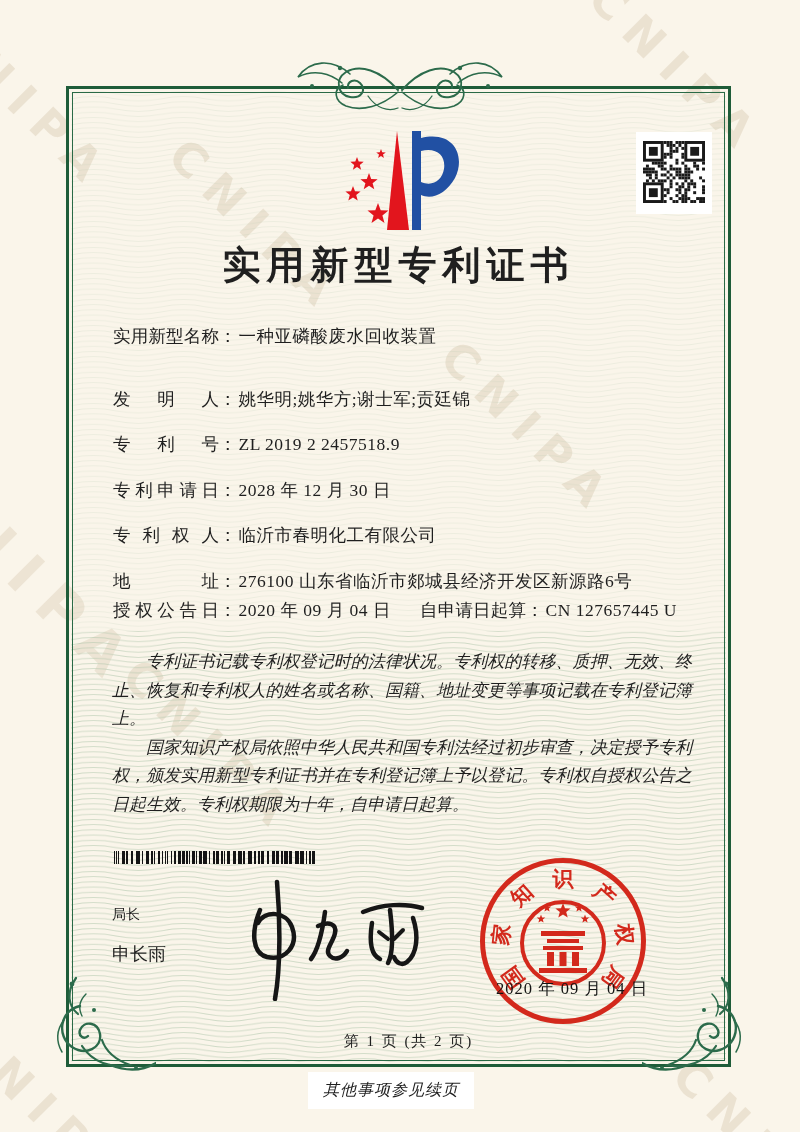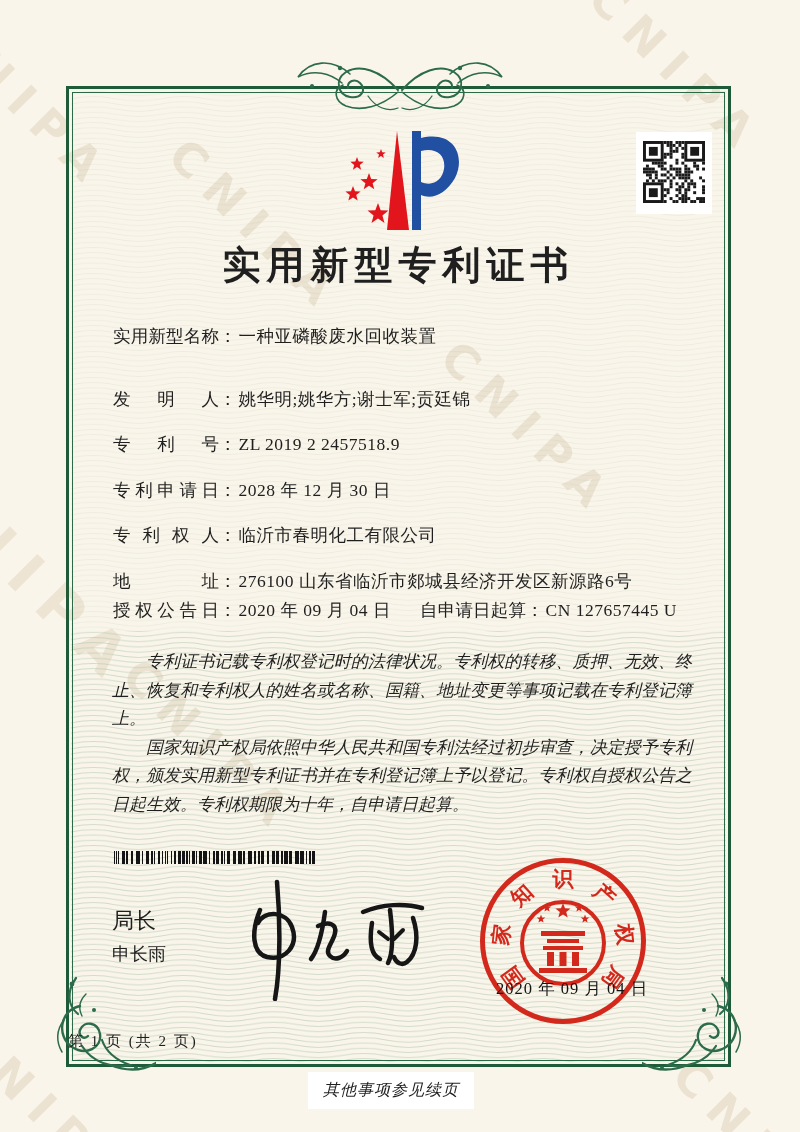--- a/index.html
+++ b/index.html
@@ -53,39 +53,39 @@
   
   .body-text{
     position:absolute;left:112px;top:648px;width:580px;z-index:4;
     font-size:17px;line-height:28.5px;text-align:justify;font-style:italic;
   }
   .body-text p{margin:0;text-indent:2em;}
   
   .barcode{position:absolute;left:114px;top:851px;width:204px;height:13px;display:flex;z-index:4;}
   .barcode span{background:#141414;height:100%;}
   .barcode i{height:100%;}
-  .sig-title{position:absolute;left:112px;top:906px;font-size:22px;z-index:4;
+  .sig-title{position:absolute;left:112px;top:906px;font-size:14px;z-index:4;
     font-family:Liberation Sans, sans-serif;}
   .sig-name{position:absolute;left:112px;top:942px;font-size:18px;z-index:4;
     font-family:"Liberation Sans","DejaVu Sans",sans-serif;}
   .signature{position:absolute;left:222px;top:866px;z-index:5;}
   .seal{
     position:absolute;left:480px;top:858px;width:166px;height:166px;
     border:5px solid #d3291c;border-radius:50%;z-index:5;box-sizing:border-box;
   }
   .seal-char{
     position:absolute;left:50%;top:50%;z-index:2;
     font-size:21px;font-weight:bold;color:#d3291c;
   }
   .seal-emblem{position:absolute;left:32px;top:26px;}
   .seal-date{
     position:absolute;left:496px;top:978px;z-index:6;white-space:nowrap;
     font-size:16.5px;letter-spacing:1px;color:#141414;
   }
-  .page-footer{position:absolute;left:68px;top:1032px;width:665px;text-align:left;
+  .page-footer{position:absolute;left:76px;top:1032px;width:665px;text-align:center;
     font-size:15px;z-index:4;letter-spacing:2px;}
   .cont-note{
     position:absolute;left:308px;top:1072px;width:166px;background:#ffffff;
     text-align:center;padding:8px 0;font-size:16px;font-style:italic;z-index:4;letter-spacing:1px;
   }
 </style>
 </head>
 <body>
 
 <div class="page">

